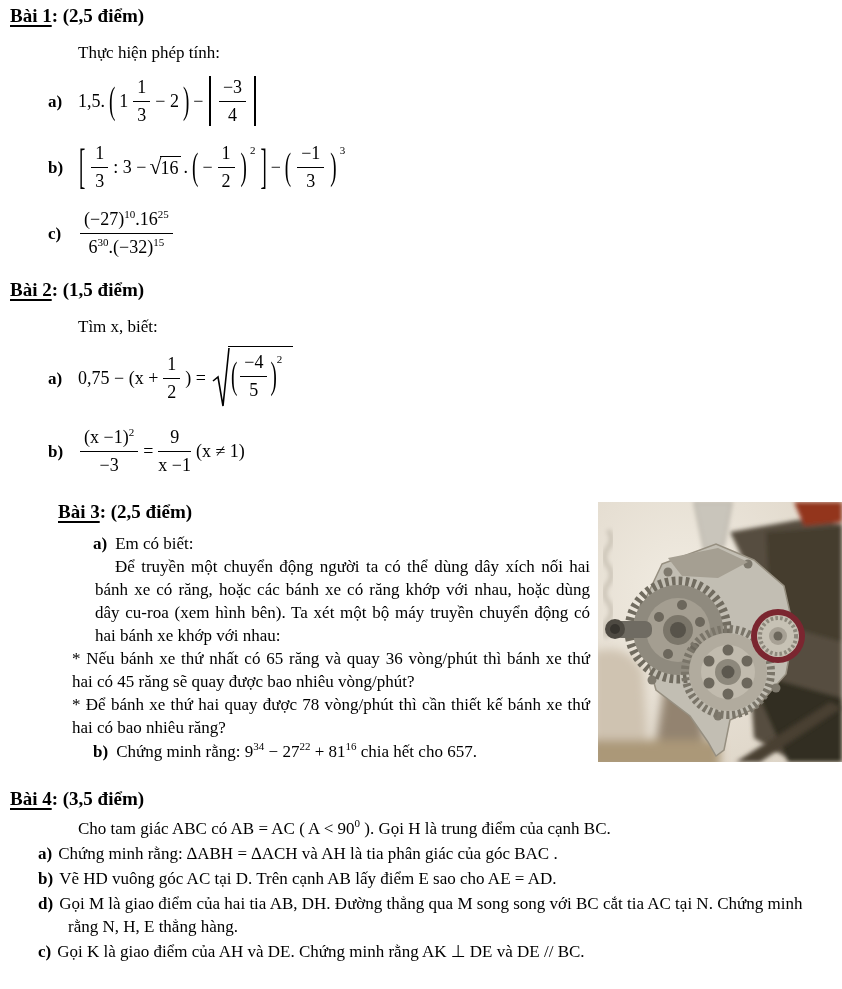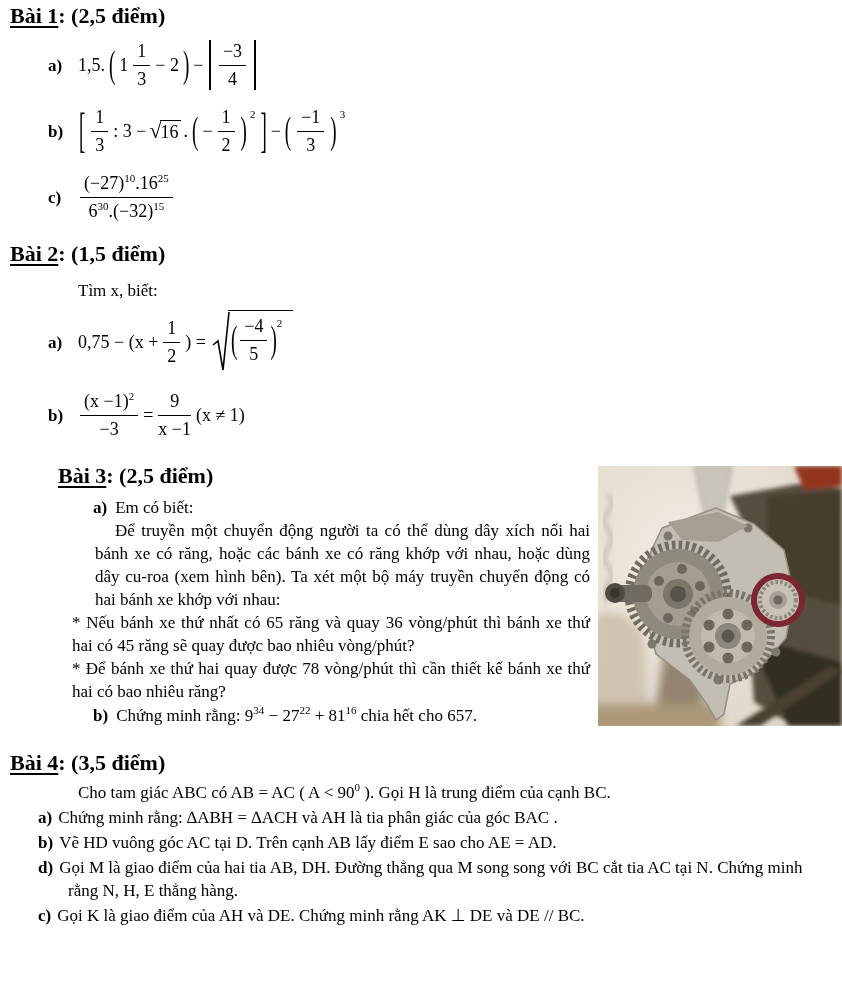--- a/index.html
+++ b/index.html
@@ -2,21 +2,21 @@
 <html lang="vi"><head>
 <meta charset="utf-8">
 <style>
   html,body { margin:0; padding:0; background:#ffffff; }
   body {
     width:842px; height:989px; overflow:hidden;
     color:#000; font-family:"Liberation Serif", serif;
     font-size:17px; line-height:23px;
   }
   section { display:block; }
-  .sec-header { padding-left:10px; font-size:22px; font-weight:bold; line-height:24px; }
+  .sec-header { padding-left:10px; font-size:19px; font-weight:bold; line-height:24px; }
   .sec-title { text-decoration:underline; text-decoration-thickness:2px; text-underline-offset:3px; }
   .intro { margin:13px 0 0 78px; }
 
   
   .prob { display:flex; align-items:center; margin-left:48px; }
   #p1a { margin-top:12px; } #p1b { margin-top:16px; } #p1c { margin-top:16px; }
   #p2a { margin-top:8px; }  #p2b { margin-top:16px; }
   .plabel { font-weight:bold; min-width:30px; }
   .math { display:inline-flex; align-items:center; gap:3px; font-size:18px; line-height:1.15; }
   .frac { display:inline-flex; flex-direction:column; text-align:center; margin:0 2px; }
@@ -53,20 +53,21 @@
   .item4 b { margin-right:6px; }
   .item4 .cont { display:block; text-indent:0; margin-left:-8px; }
 </style>
 </head>
 <body>
 
 <section id="s1">
   <div class="sec-header">
     <span class="sec-title">Bài 1</span><span>: (2,5 điểm)</span>
   </div>
+  <p class="intro">Thực hiện phép tính:</p>
 
   <div class="prob" id="p1a">
     <span class="plabel">a)</span>
     <span class="math">
       <span>1,5.</span>
       <span class="bp">(</span>
       <span>1</span>
       <span class="frac">
           <span class="fn">1</span>
           <span class="fd">3</span>

